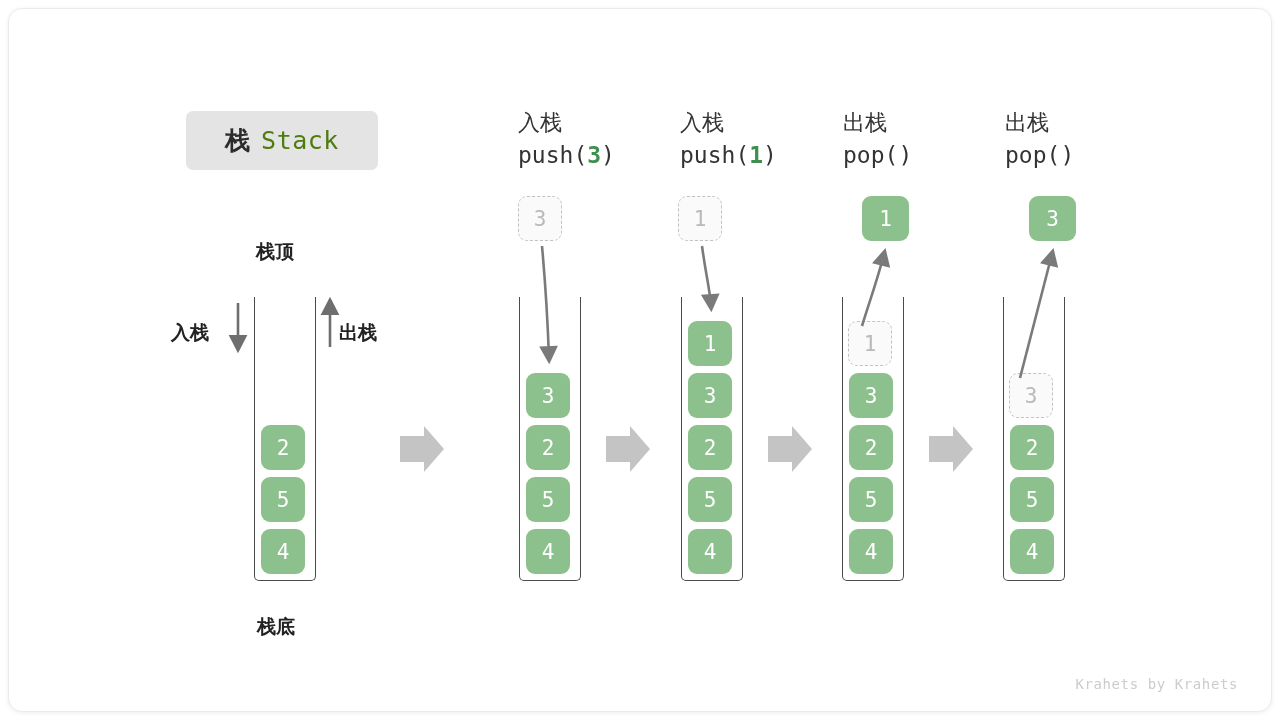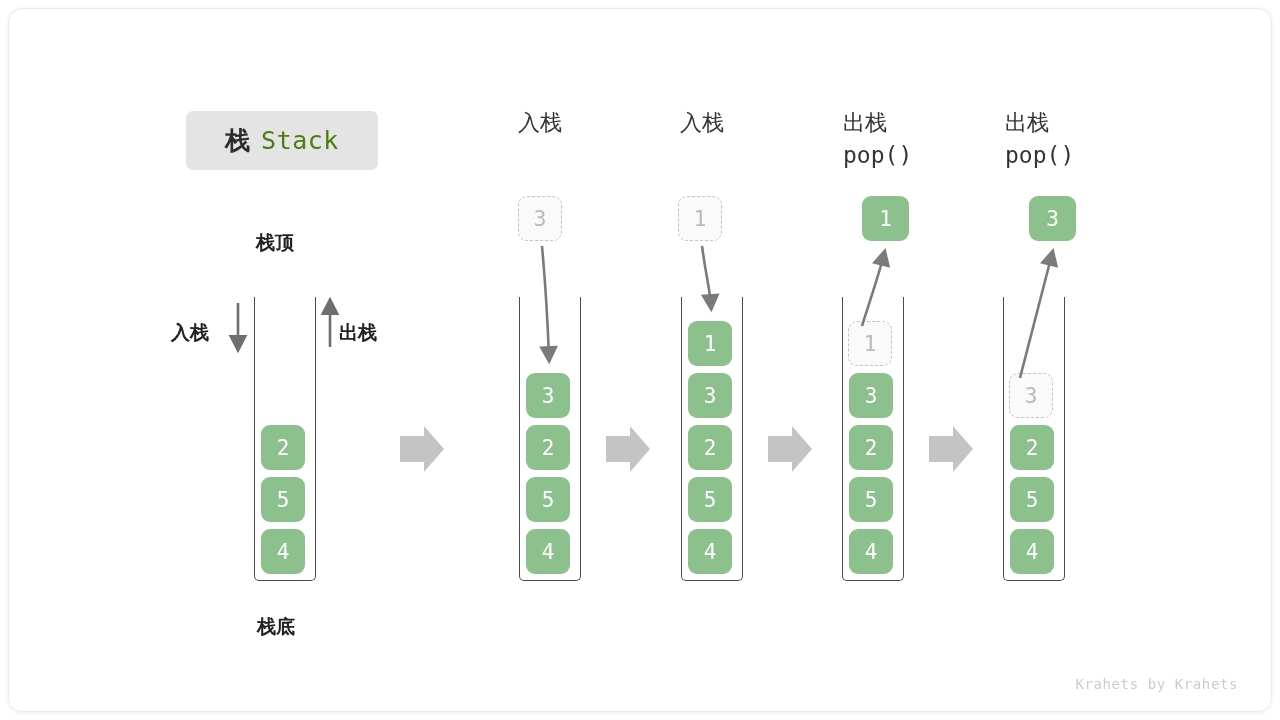--- a/index.html
+++ b/index.html
@@ -157,31 +157,33 @@
 <body>
 
 <div id="canvas">
   <div class="card"></div>
 
   <div class="title-badge">
     <span class="title-cn">栈</span>
     <span class="title-en">Stack</span>
   </div>
 
-  <div class="label-cn-bold" style="left:256px; top:230px;">栈顶</div>
+  <div class="label-cn-bold" style="left:256px; top:239px;">栈顶</div>
   <div class="label-cn-bold" style="left:257px; top:614px;">栈底</div>
   <div class="label-cn-bold" style="left:171px; top:320px;">入栈</div>
   <div class="label-cn-bold" style="left:339px; top:320px;">出栈</div>
 
   <div class="col-head" style="left:518px; top:108px;">
     <div class="line-cn">入栈</div>
+    <div class="line-op"><span>push(</span><span class="op-arg">3</span><span>)</span></div>
   </div>
 
   <div class="col-head" style="left:680px; top:108px;">
     <div class="line-cn">入栈</div>
+    <div class="line-op"><span>push(</span><span class="op-arg">1</span><span>)</span></div>
   </div>
 
   <div class="col-head" style="left:843px; top:108px;">
     <div class="line-cn">出栈</div>
     <div class="line-op"><span>pop(</span><span class="op-arg"></span><span>)</span></div>
   </div>
 
   <div class="col-head" style="left:1005px; top:108px;">
     <div class="line-cn">出栈</div>
     <div class="line-op"><span>pop(</span><span class="op-arg"></span><span>)</span></div>

